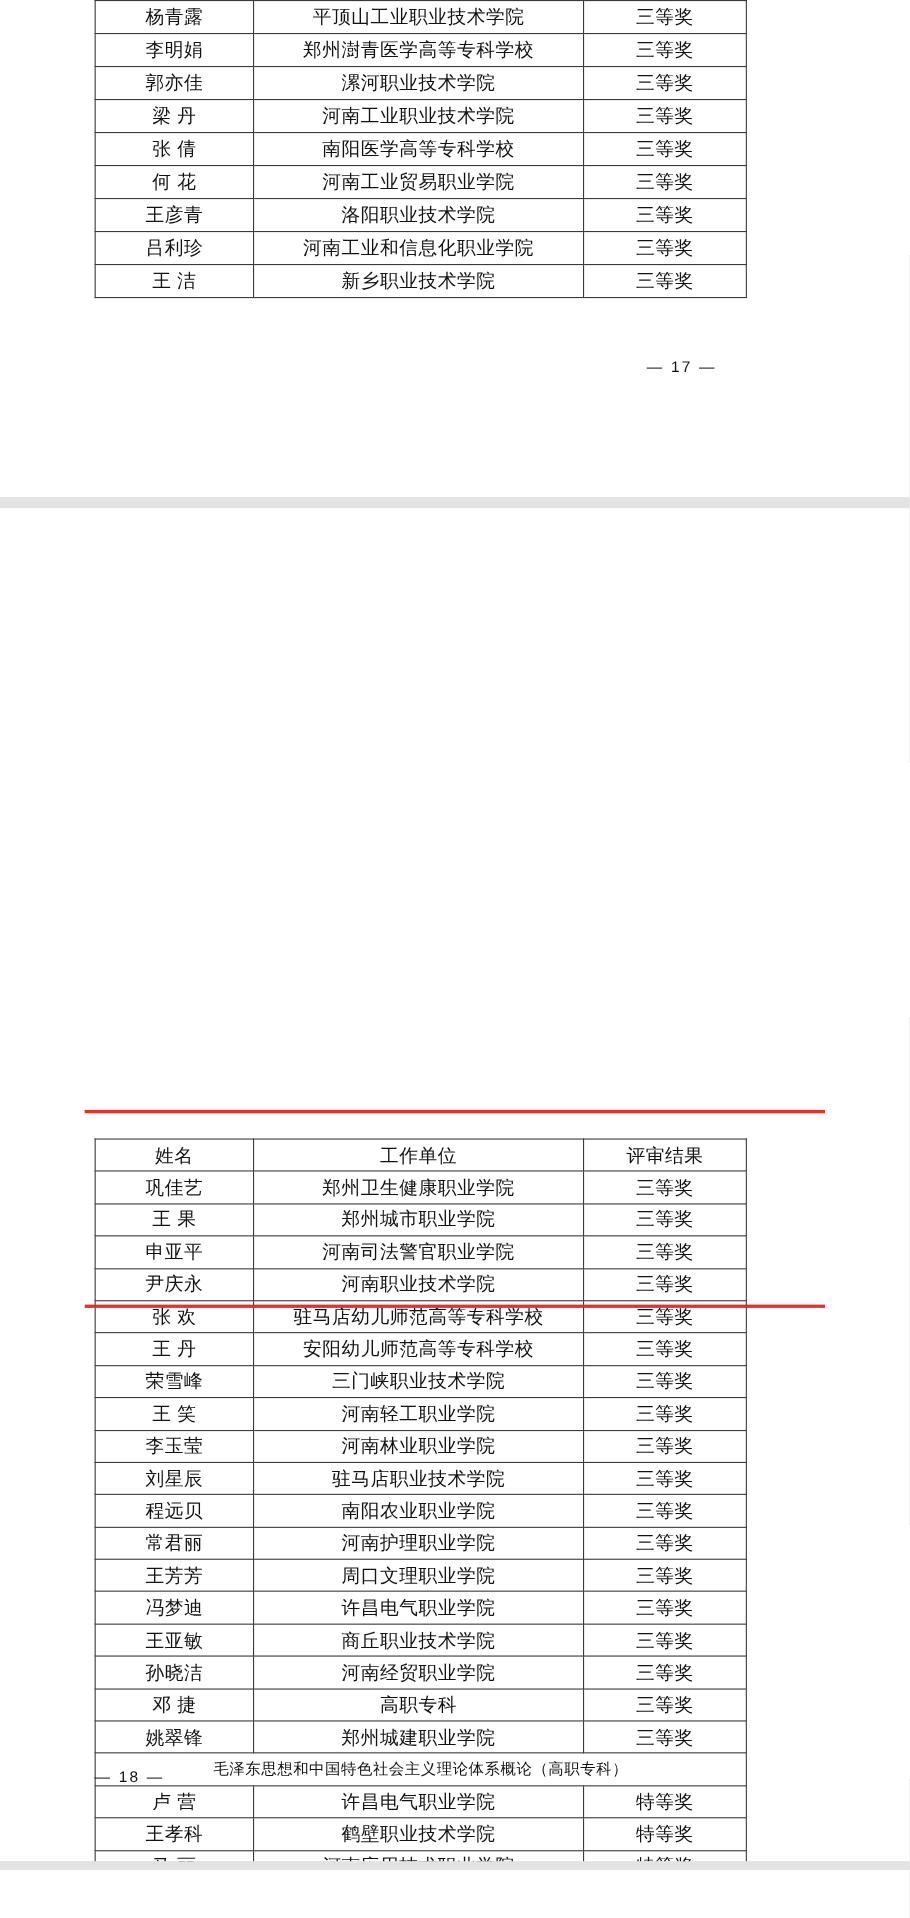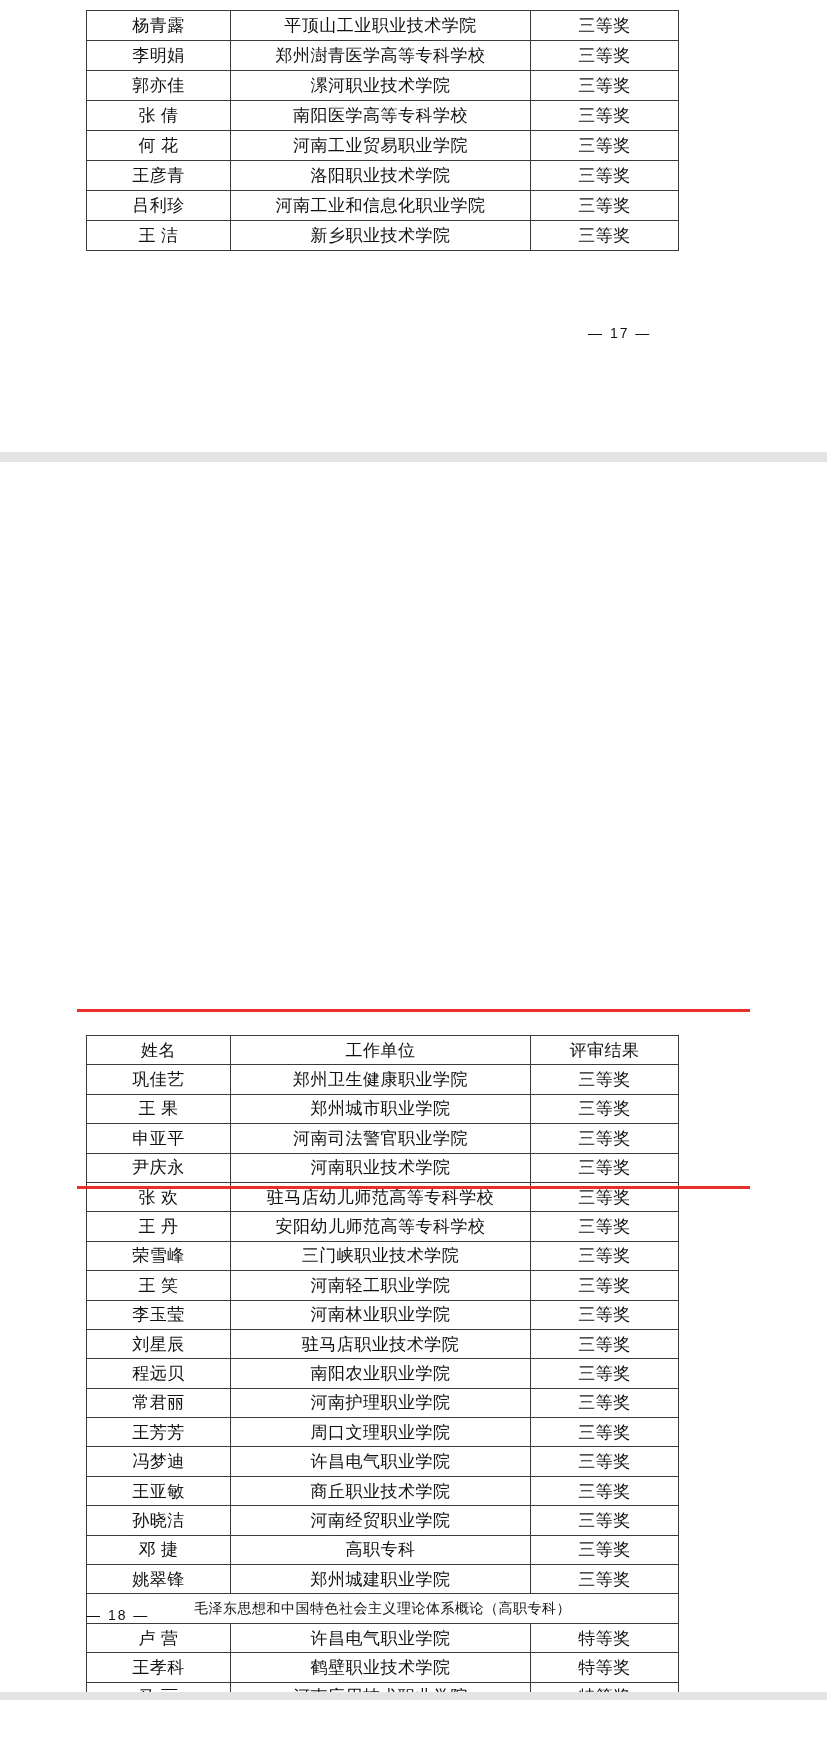--- a/index.html
+++ b/index.html
@@ -59,21 +59,21 @@
     white-space: nowrap;
   }
   .col-name { width: 144px; }
   .col-unit { width: 300px; }
   .col-result { width: 148px; }
 
   
   #table-top-wrap {
     position: absolute;
     left: 86px;
-    top: 10px;
+    top: 0;
   }
   #table-top-wrap table.doc-table td { height: 29px; }
 
   .page-number {
     position: absolute;
     font-size: 14px;
     color: #111;
     letter-spacing: 2px;
   }
   #page-number-17 {
@@ -135,20 +135,25 @@
               <td>李明娟</td>
               <td>郑州澍青医学高等专科学校</td>
               <td>三等奖</td>
             </tr>
             <tr>
               <td>郭亦佳</td>
               <td>漯河职业技术学院</td>
               <td>三等奖</td>
             </tr>
             <tr>
+              <td>梁 丹</td>
+              <td>河南工业职业技术学院</td>
+              <td>三等奖</td>
+            </tr>
+            <tr>
               <td>张 倩</td>
               <td>南阳医学高等专科学校</td>
               <td>三等奖</td>
             </tr>
             <tr>
               <td>何 花</td>
               <td>河南工业贸易职业学院</td>
               <td>三等奖</td>
             </tr>
             <tr>

